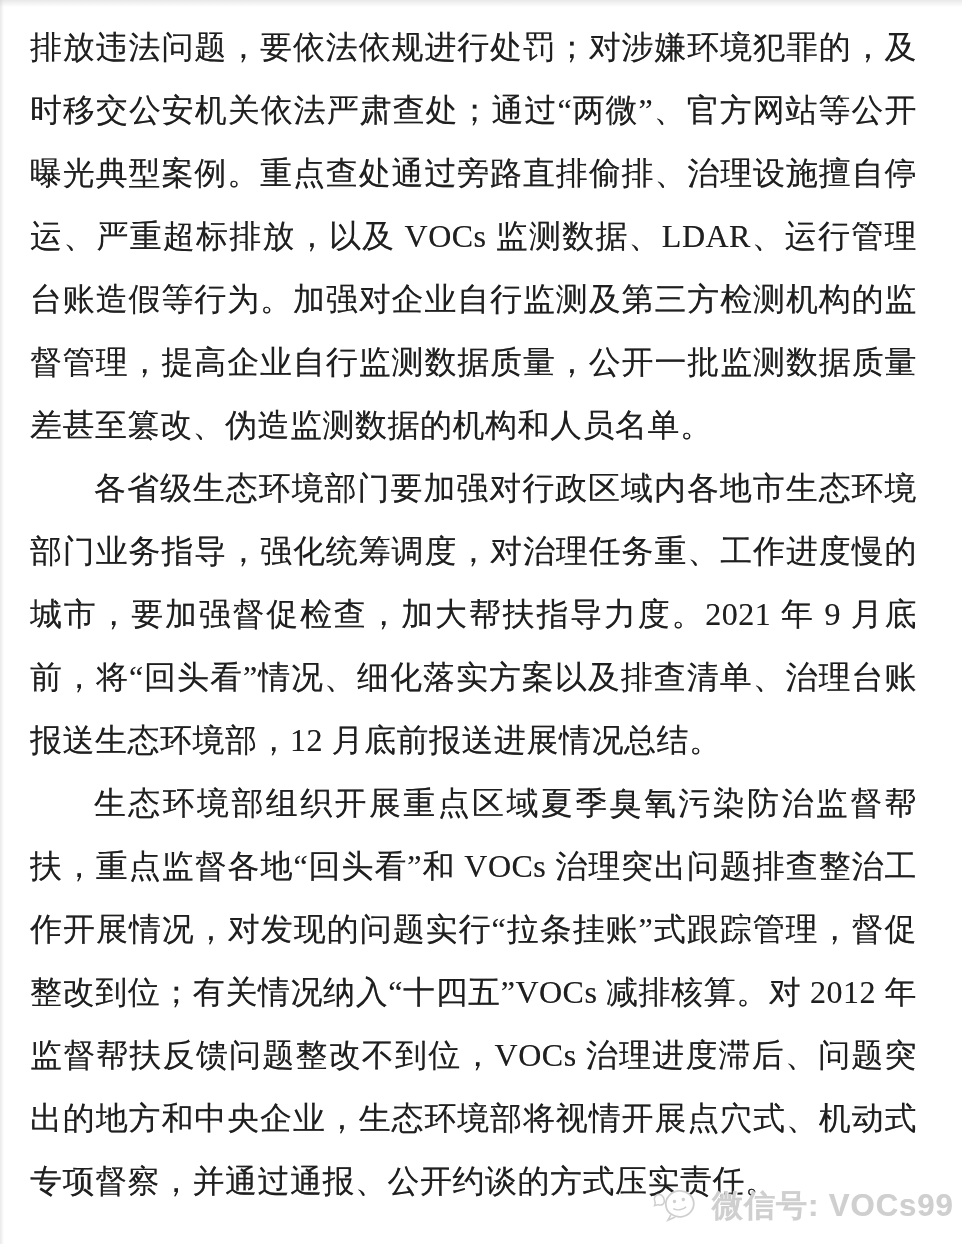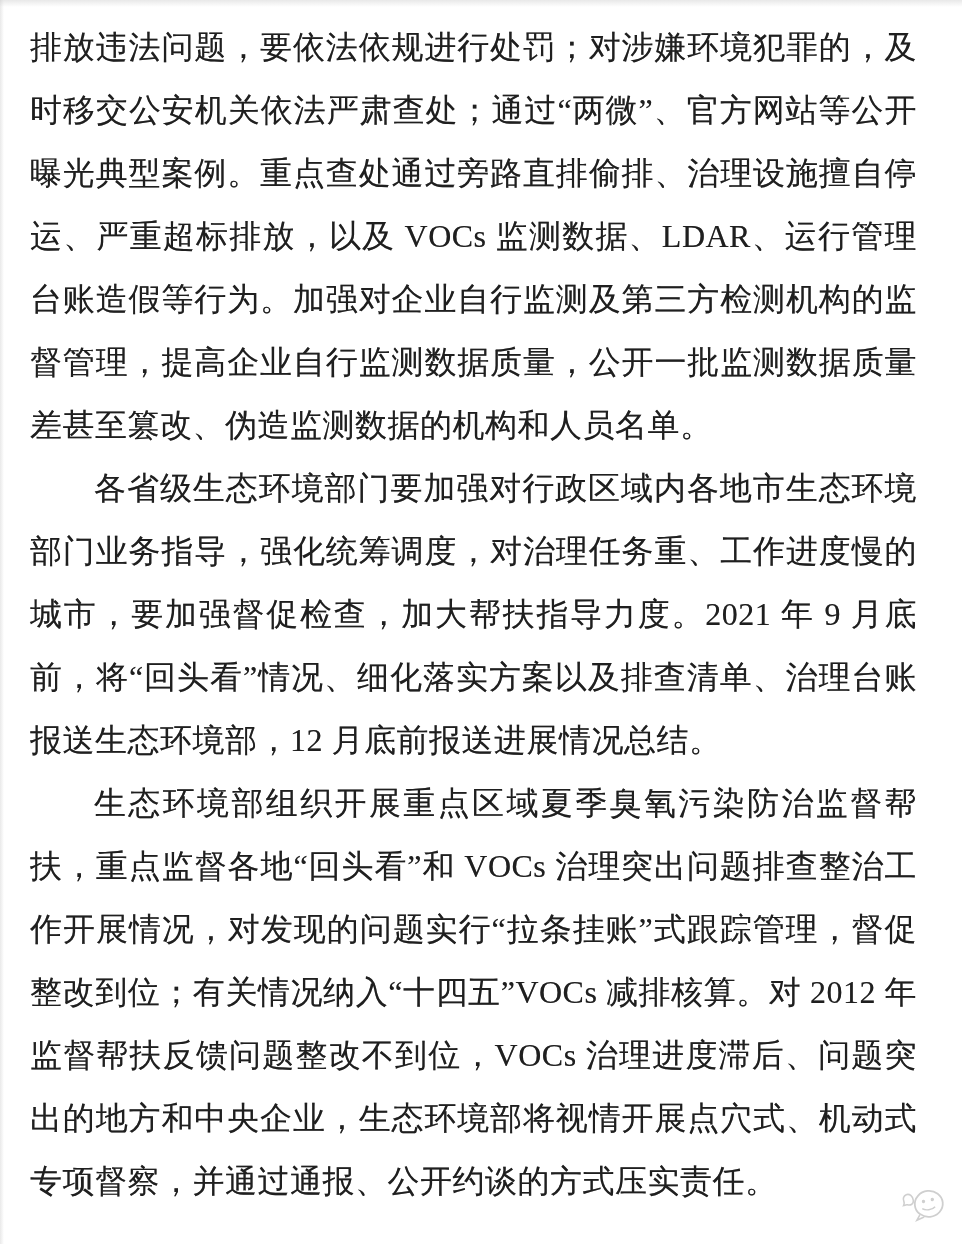--- a/index.html
+++ b/index.html
@@ -92,14 +92,15 @@
 
       <ellipse cx="27" cy="20" rx="14" ry="13" stroke="#cfcfcf" stroke-width="1.8" fill="#ffffff"></ellipse>
 
       <path d="M17 30 L13.5 35 L21 32.5" stroke="#cfcfcf" stroke-width="1.6" fill="#ffffff"></path>
 
       <circle cx="22" cy="17" r="1.7" fill="#cfcfcf"></circle>
       <circle cx="31" cy="16" r="1.7" fill="#cfcfcf"></circle>
 
       <path d="M20 24 C23 26.5 30 26.5 33 23.5" stroke="#cfcfcf" stroke-width="1.4" fill="none"></path>
     </svg>
+    <span class="wm-text">微信号: VOCs99</span>
   </div>
 </div>
 
 </body></html>

